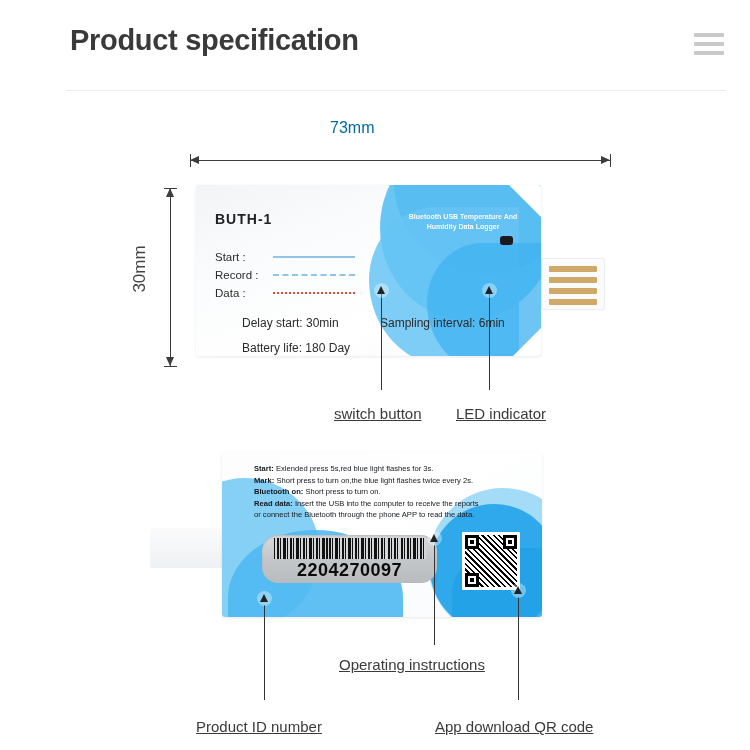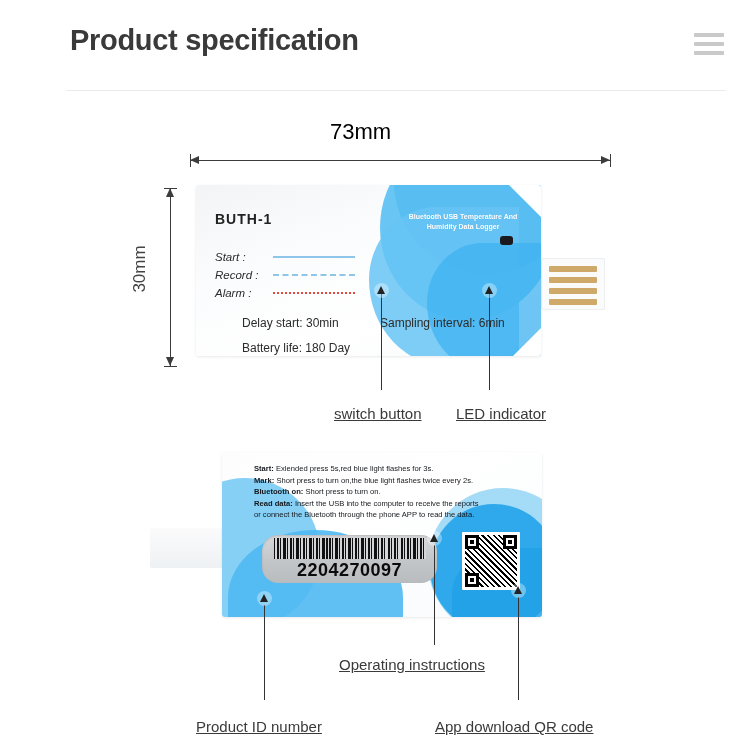--- a/index.html
+++ b/index.html
@@ -32,21 +32,21 @@
     cursor:pointer;
   }
   .hamburger span{display:block;height:4px;width:100%;background:#c9c9c9;border-radius:1px;}
   .header-rule{
     position:absolute;left:46px;top:90px;width:660px;height:1px;background:#ececec;
   }
 
   
   .dim-top-label{
     position:absolute;left:330px;top:119px;
-    font-size:22px;color:#000000;
+    font-size:16px;color:#0369a1;
   }
   .dim-top-line{
     position:absolute;left:190px;top:160px;width:420px;height:1px;background:#3c3c3c;
   }
   .dim-top-line:before,.dim-top-line:after{
     content:"";position:absolute;top:-4px;width:0;height:0;
     border-top:4.5px solid transparent;border-bottom:4.5px solid transparent;
   }
   .dim-top-line:before{left:0;border-right:9px solid #3c3c3c;}
   .dim-top-line:after{right:0;border-left:9px solid #3c3c3c;}
@@ -115,21 +115,21 @@
   }
   .sensor-dot{
     position:absolute;right:28px;top:51px;width:13px;height:9px;
     background:#1b1b1f;border-radius:3px;
   }
   .legend{
     position:absolute;left:19px;top:63px;
   }
   .legend-row{display:flex;align-items:center;height:18px;}
   .legend-label{
-    width:58px;font-size:11.5px;color:#2b2b2b;font-style:italic;
+    width:58px;font-size:11.5px;color:#2b2b2b;
   }
   .legend-line{width:82px;height:0;}
   .line-solid{border-top:2px solid #8fc5e8;}
   .line-dashed{border-top:2px dashed #8fc5e8;}
   .line-dotted{border-top:2px dotted #e04a3c;}
   .spec-line{
     position:absolute;font-size:12px;color:#2b2b2b;
   }
   .spec-delay{left:46px;top:131px;}
   .spec-sampling{left:184px;top:131px;}
@@ -283,21 +283,21 @@
     <div class="legend">
       <div class="legend-row">
         <span class="legend-label">Start :</span>
         <span class="legend-line line-solid"></span>
       </div>
       <div class="legend-row">
         <span class="legend-label">Record :</span>
         <span class="legend-line line-dashed"></span>
       </div>
       <div class="legend-row">
-        <span class="legend-label">Alarm :</span>
+        <span class="legend-label">Data :</span>
         <span class="legend-line line-dotted"></span>
       </div>
     </div>
 
     <div class="spec-line spec-delay">Delay start: 30min</div>
     <div class="spec-line spec-sampling">Sampling interval:  6min</div>
     <div class="spec-line spec-battery">Battery life:  180 Day</div>
   </div>
 
   <div class="callout-line" style="left:381px;top:290px;height:100px;"></div>

